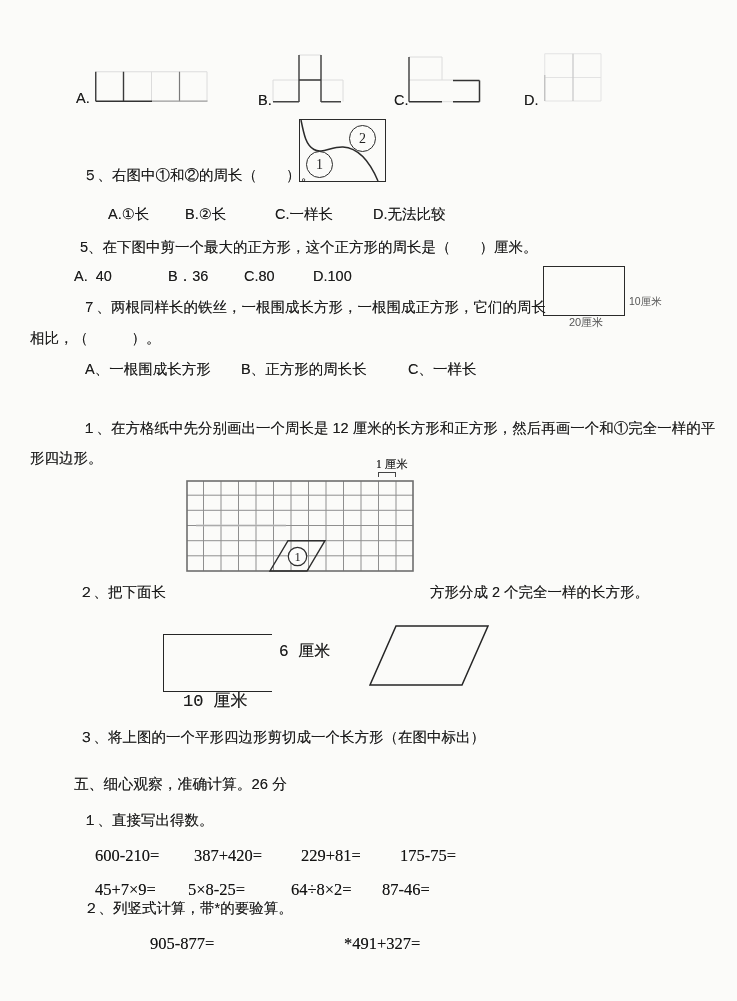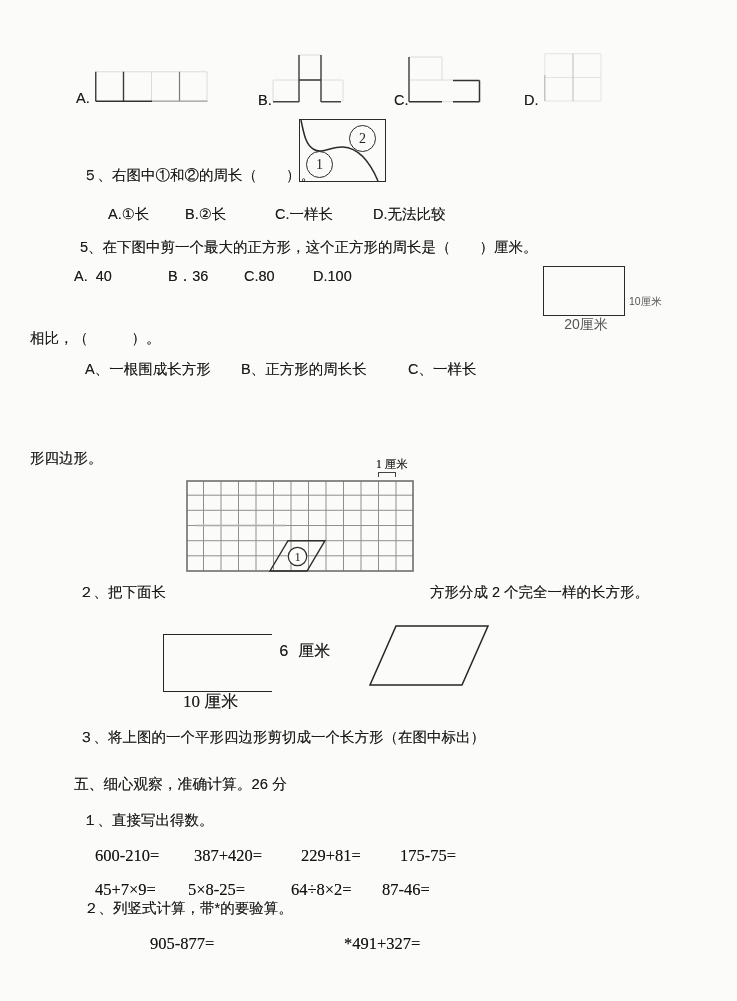--- a/index.html
+++ b/index.html
@@ -86,47 +86,49 @@
   <span class="t" style="left:373px;top:206px">D.无法比较</span>
 
   <span class="t" style="left:80px;top:239px">5、在下图中剪一个最大的正方形，这个正方形的周长是（　　）厘米。</span>
   <span class="t" style="left:74px;top:268px">A.  40</span>
   <span class="t" style="left:168px;top:268px">B．36</span>
   <span class="t" style="left:244px;top:268px">C.80</span>
   <span class="t" style="left:313px;top:268px">D.100</span>
 
   <div class="rectfig" style="left:543px;top:266px;width:80px;height:48px"></div>
   <span class="t blurry" style="left:629px;top:295px;font-size:10.5px">10厘米</span>
-  <span class="t blurry" style="left:548px;top:316px;font-size:14px;width:76px;text-align:center">20厘米</span>
+  <span class="t blurry" style="left:548px;top:316px;font-size:11px;width:76px;text-align:center">20厘米</span>
 
+  <span class="t" style="left:82px;top:299px">７、两根同样长的铁丝，一根围成长方形，一根围成正方形，它们的周长</span>
   <span class="t" style="left:30px;top:330px">相比，（　　　）。</span>
   <span class="t" style="left:85px;top:361px">A、一根围成长方形</span>
   <span class="t" style="left:241px;top:361px">B、正方形的周长长</span>
   <span class="t" style="left:408px;top:361px">C、一样长</span>
 
+  <span class="t" style="left:82px;top:420px">１、在方格纸中先分别画出一个周长是 12 厘米的长方形和正方形，然后再画一个和①完全一样的平</span>
   <span class="t" style="left:30px;top:450px">形四边形。</span>
 
   <span class="t unit" style="left:376px;top:458px">1 厘米</span>
   <div class="bracket" style="left:378px;top:472px"></div>
 
   <svg class="fig" style="left:186px;top:480px" width="228" height="92">
     <path d="M17.5 1V91M35 1V91M52.5 1V91M70 1V91M87.5 1V91M105 1V91M122.5 1V91M140 1V91M157.5 1V91M175 1V91M192.5 1V91M210 1V91M1 15.2H227M1 30.3H227M1 45.5H227M1 60.7H227M1 75.8H227" stroke="#8f8f8f" fill="none"></path>
     <rect x="1" y="1" width="226" height="90" stroke="#6e6e6e" stroke-width="1.6" fill="none"></rect>
     <path d="M10 45.5H100" stroke="#c2c2c2" stroke-width="2.5" opacity="0.55"></path>
     <polygon points="84,91 121,91 139,60.7 102,60.7" stroke="#2e2e2e" stroke-width="1.4" fill="none"></polygon>
     <circle cx="111.5" cy="76.5" r="9.2" stroke="#2e2e2e" stroke-width="1.2" fill="#fdfdfc"></circle>
     <text class="svgnum" x="111.5" y="80.8" text-anchor="middle">1</text>
   </svg>
 
   <span class="t" style="left:79px;top:584px">２、把下面长</span>
   <span class="t" style="left:430px;top:584px">方形分成 2 个完全一样的长方形。</span>
 
   <div class="openrect" style="left:163px;top:634px;width:108px;height:56px"></div>
   <span class="t" style="left:279px;top:643px;font-size:16px;font-family:Liberation Mono, monospace">6 厘米</span>
-  <span class="t" style="left:183px;top:692px;font-size:17px;font-family:Liberation Serif, serif">10 厘米</span>
+  <span class="t" style="left:183px;top:692px;font-size:17px;font-family:Liberation Mono, monospace">10 厘米</span>
 
   <svg class="fig" style="left:362px;top:622px" width="130" height="66">
     <polygon points="8,63 100,63 126,4 34,4" stroke="#262626" stroke-width="1.5" fill="none"></polygon>
   </svg>
 
   <span class="t" style="left:79px;top:729px">３、将上图的一个平形四边形剪切成一个长方形（在图中标出）</span>
 
   <span class="t sec" style="left:74px;top:776px">五、细心观察，准确计算。26 分</span>
   <span class="t" style="left:83px;top:812px">１、直接写出得数。</span>
 

